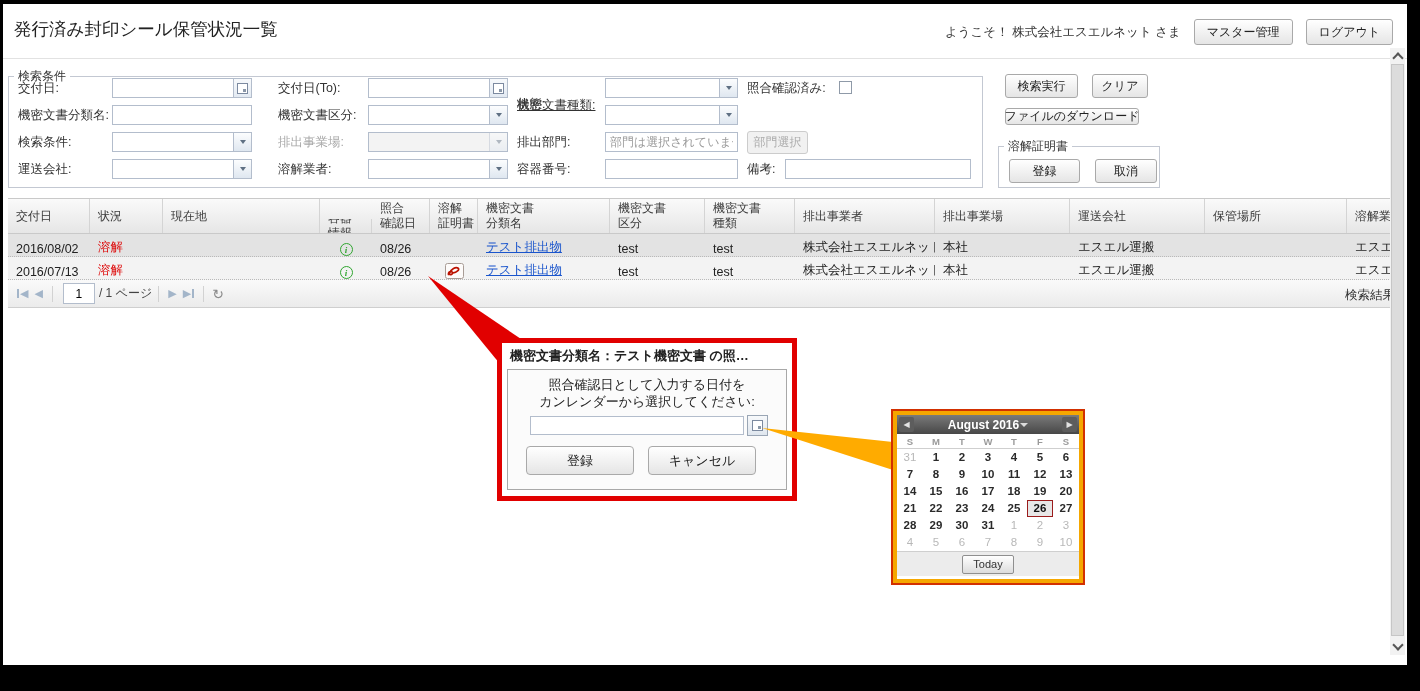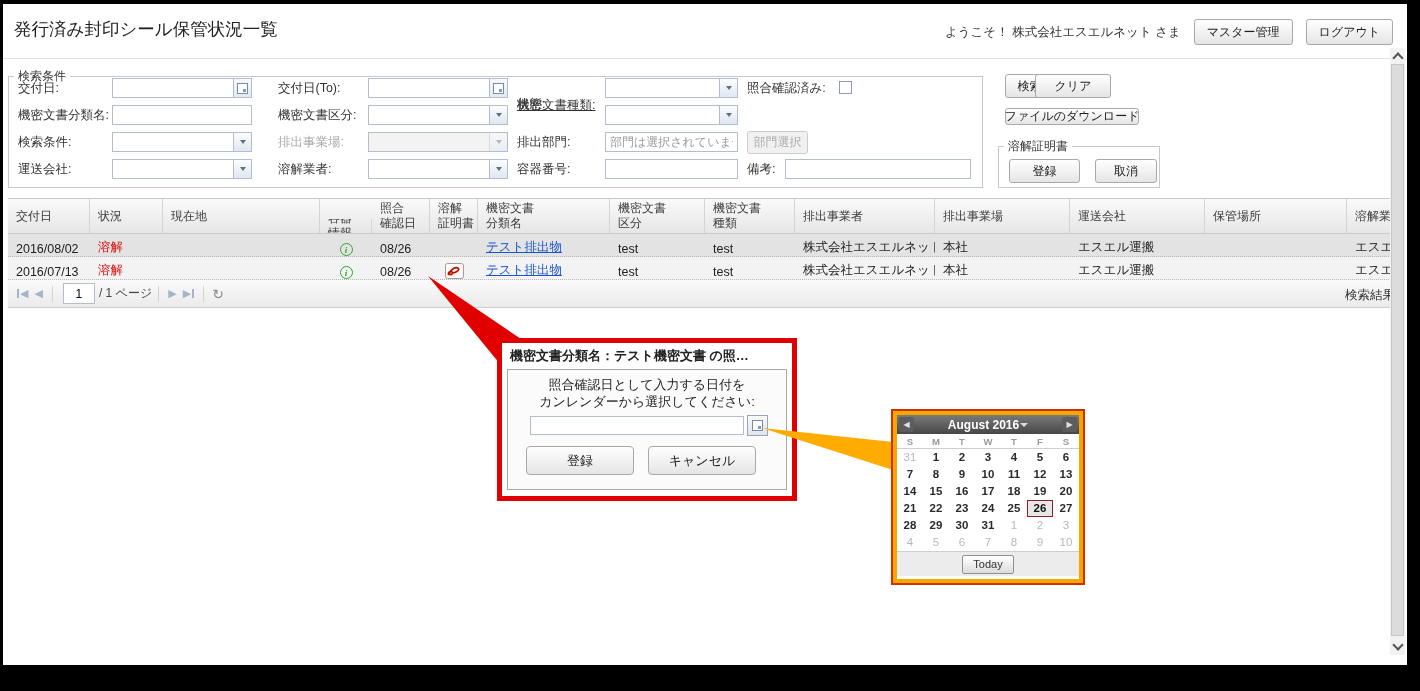--- a/index.html
+++ b/index.html
@@ -198,21 +198,21 @@
     <span class="trg">
         <span class="car"></span>
       </span>
   </div>
   <span class="lbl" style="left:514px;top:155px;">容器番号:</span>
   <input class="raw" style="left: 602px; top: 155px; width: 133px;">
   <span class="lbl" style="left:744px;top:155px;">備考:</span>
   <input class="raw" style="left: 782px; top: 155px; width: 186px;">
 
   <div class="btn abs" style="left:1002px;top:70px;width:73px;height:24px;">検索実行</div>
-  <div class="btn abs" style="left:1032px;top:70px;width:76px;height:24px;">クリア</div>
+  <div class="btn abs" style="left:1089px;top:70px;width:56px;height:24px;">クリア</div>
   <div class="btn abs" style="left:1002px;top:104px;width:134px;height:17px;">ファイルのダウンロード</div>
   <fieldset class="fs" style="left:995px;top:134px;width:162px;height:50px;">
     <legend>溶解証明書</legend>
   </fieldset>
   <div class="btn abs" style="left:1006px;top:155px;width:71px;height:24px;">登録</div>
   <div class="btn abs" style="left:1092px;top:155px;width:62px;height:24px;">取消</div>
 
   <div class="tablewrap">
     <div class="thead">
       <div class="th" style="width:82px;">交付日</div>

